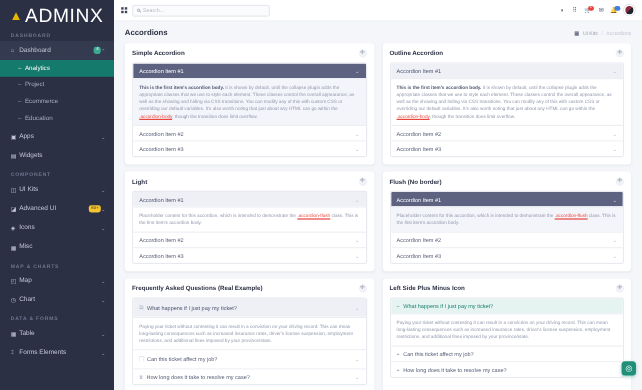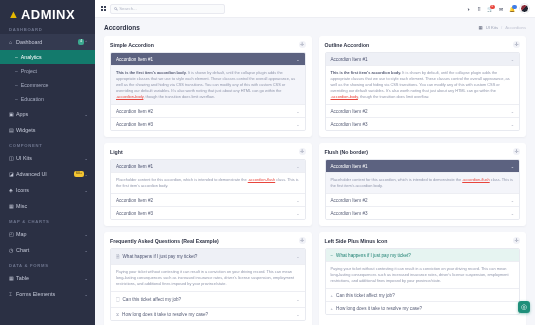--- a/index.html
+++ b/index.html
@@ -19,21 +19,21 @@
     overflow: hidden;
     position: relative;
   }
   .brand {
     height: 22px;
     display: flex; align-items: center; gap: 2px;
     padding: 6px 0 0 8px;
   }
   .brand-mark { color: #e6b800; font-size: 11px; line-height: 1; }
   .brand-text {
-    color: #ffffff; font-size: 13px; font-weight: bold;
+    color: #ffffff; font-size: 16px; font-weight: normal;
     letter-spacing: 0.5px;
   }
   .nav-section {
     color: #6f768f; font-size: 4.2px; letter-spacing: 0.7px;
     padding: 5px 0 2px 9px; text-transform: uppercase; font-weight: bold;
   }
   .nav-item {
     display: flex; align-items: center;
     height: 16px; padding: 0 7px 0 9px;
     color: #c3c7d6; font-size: 5.4px;

